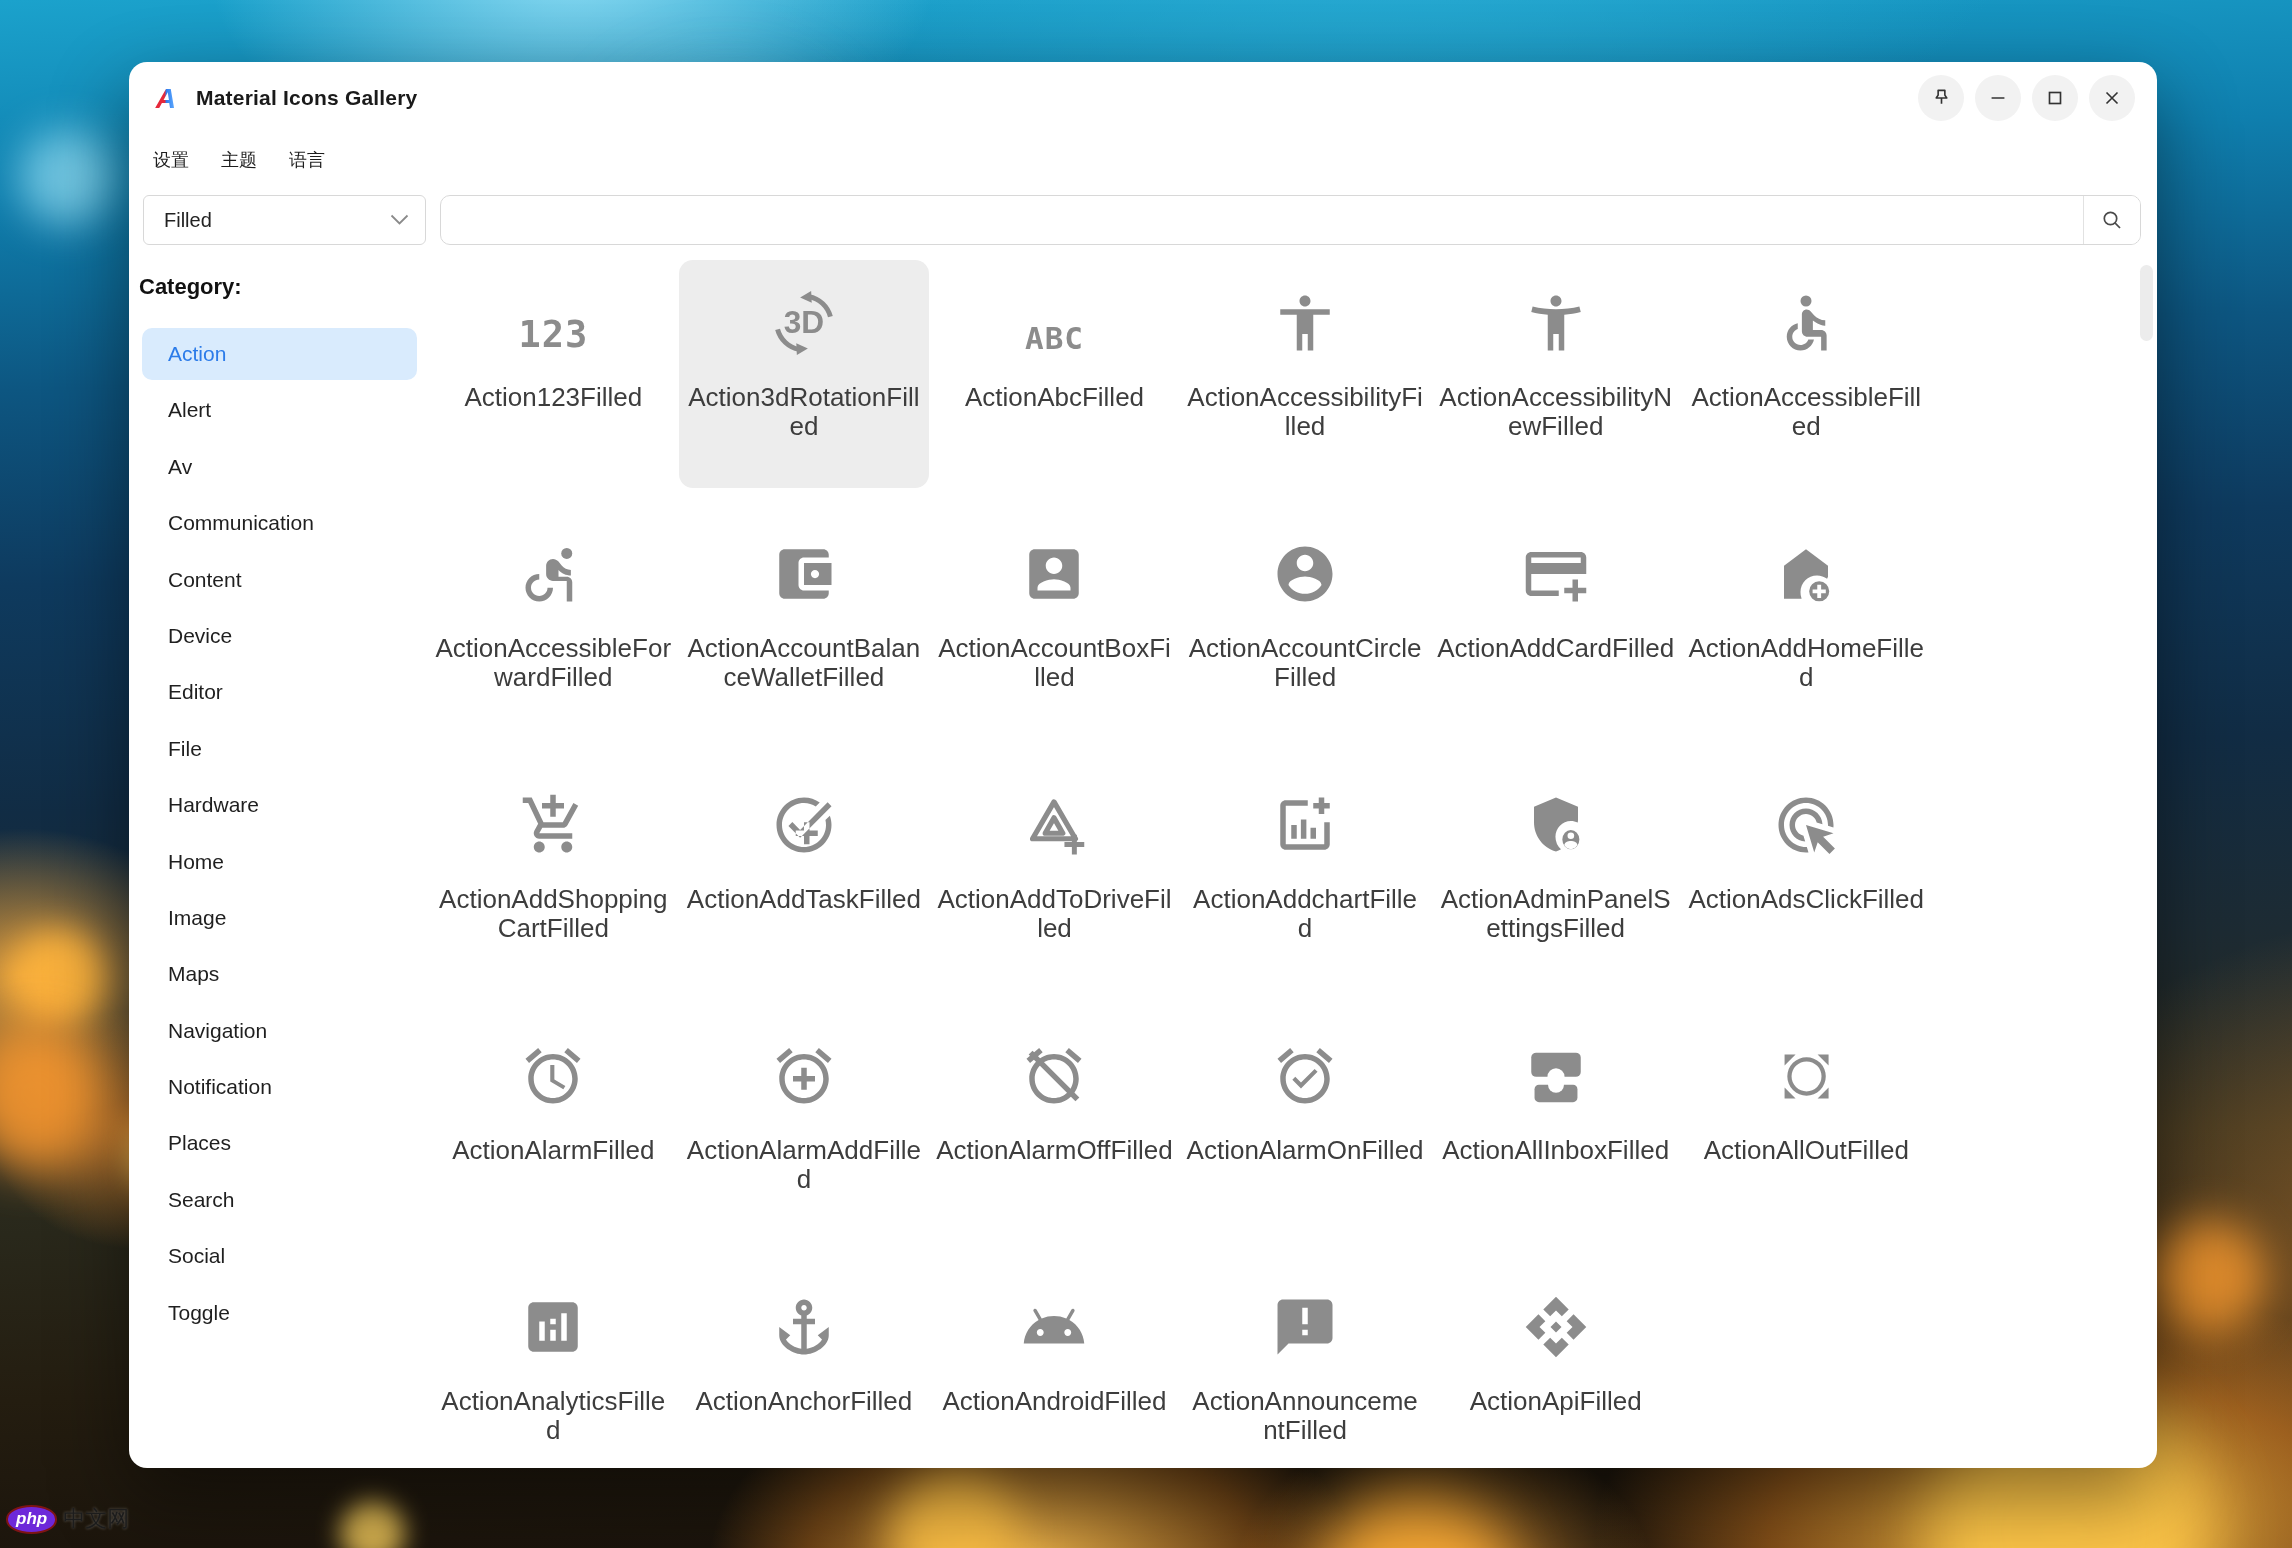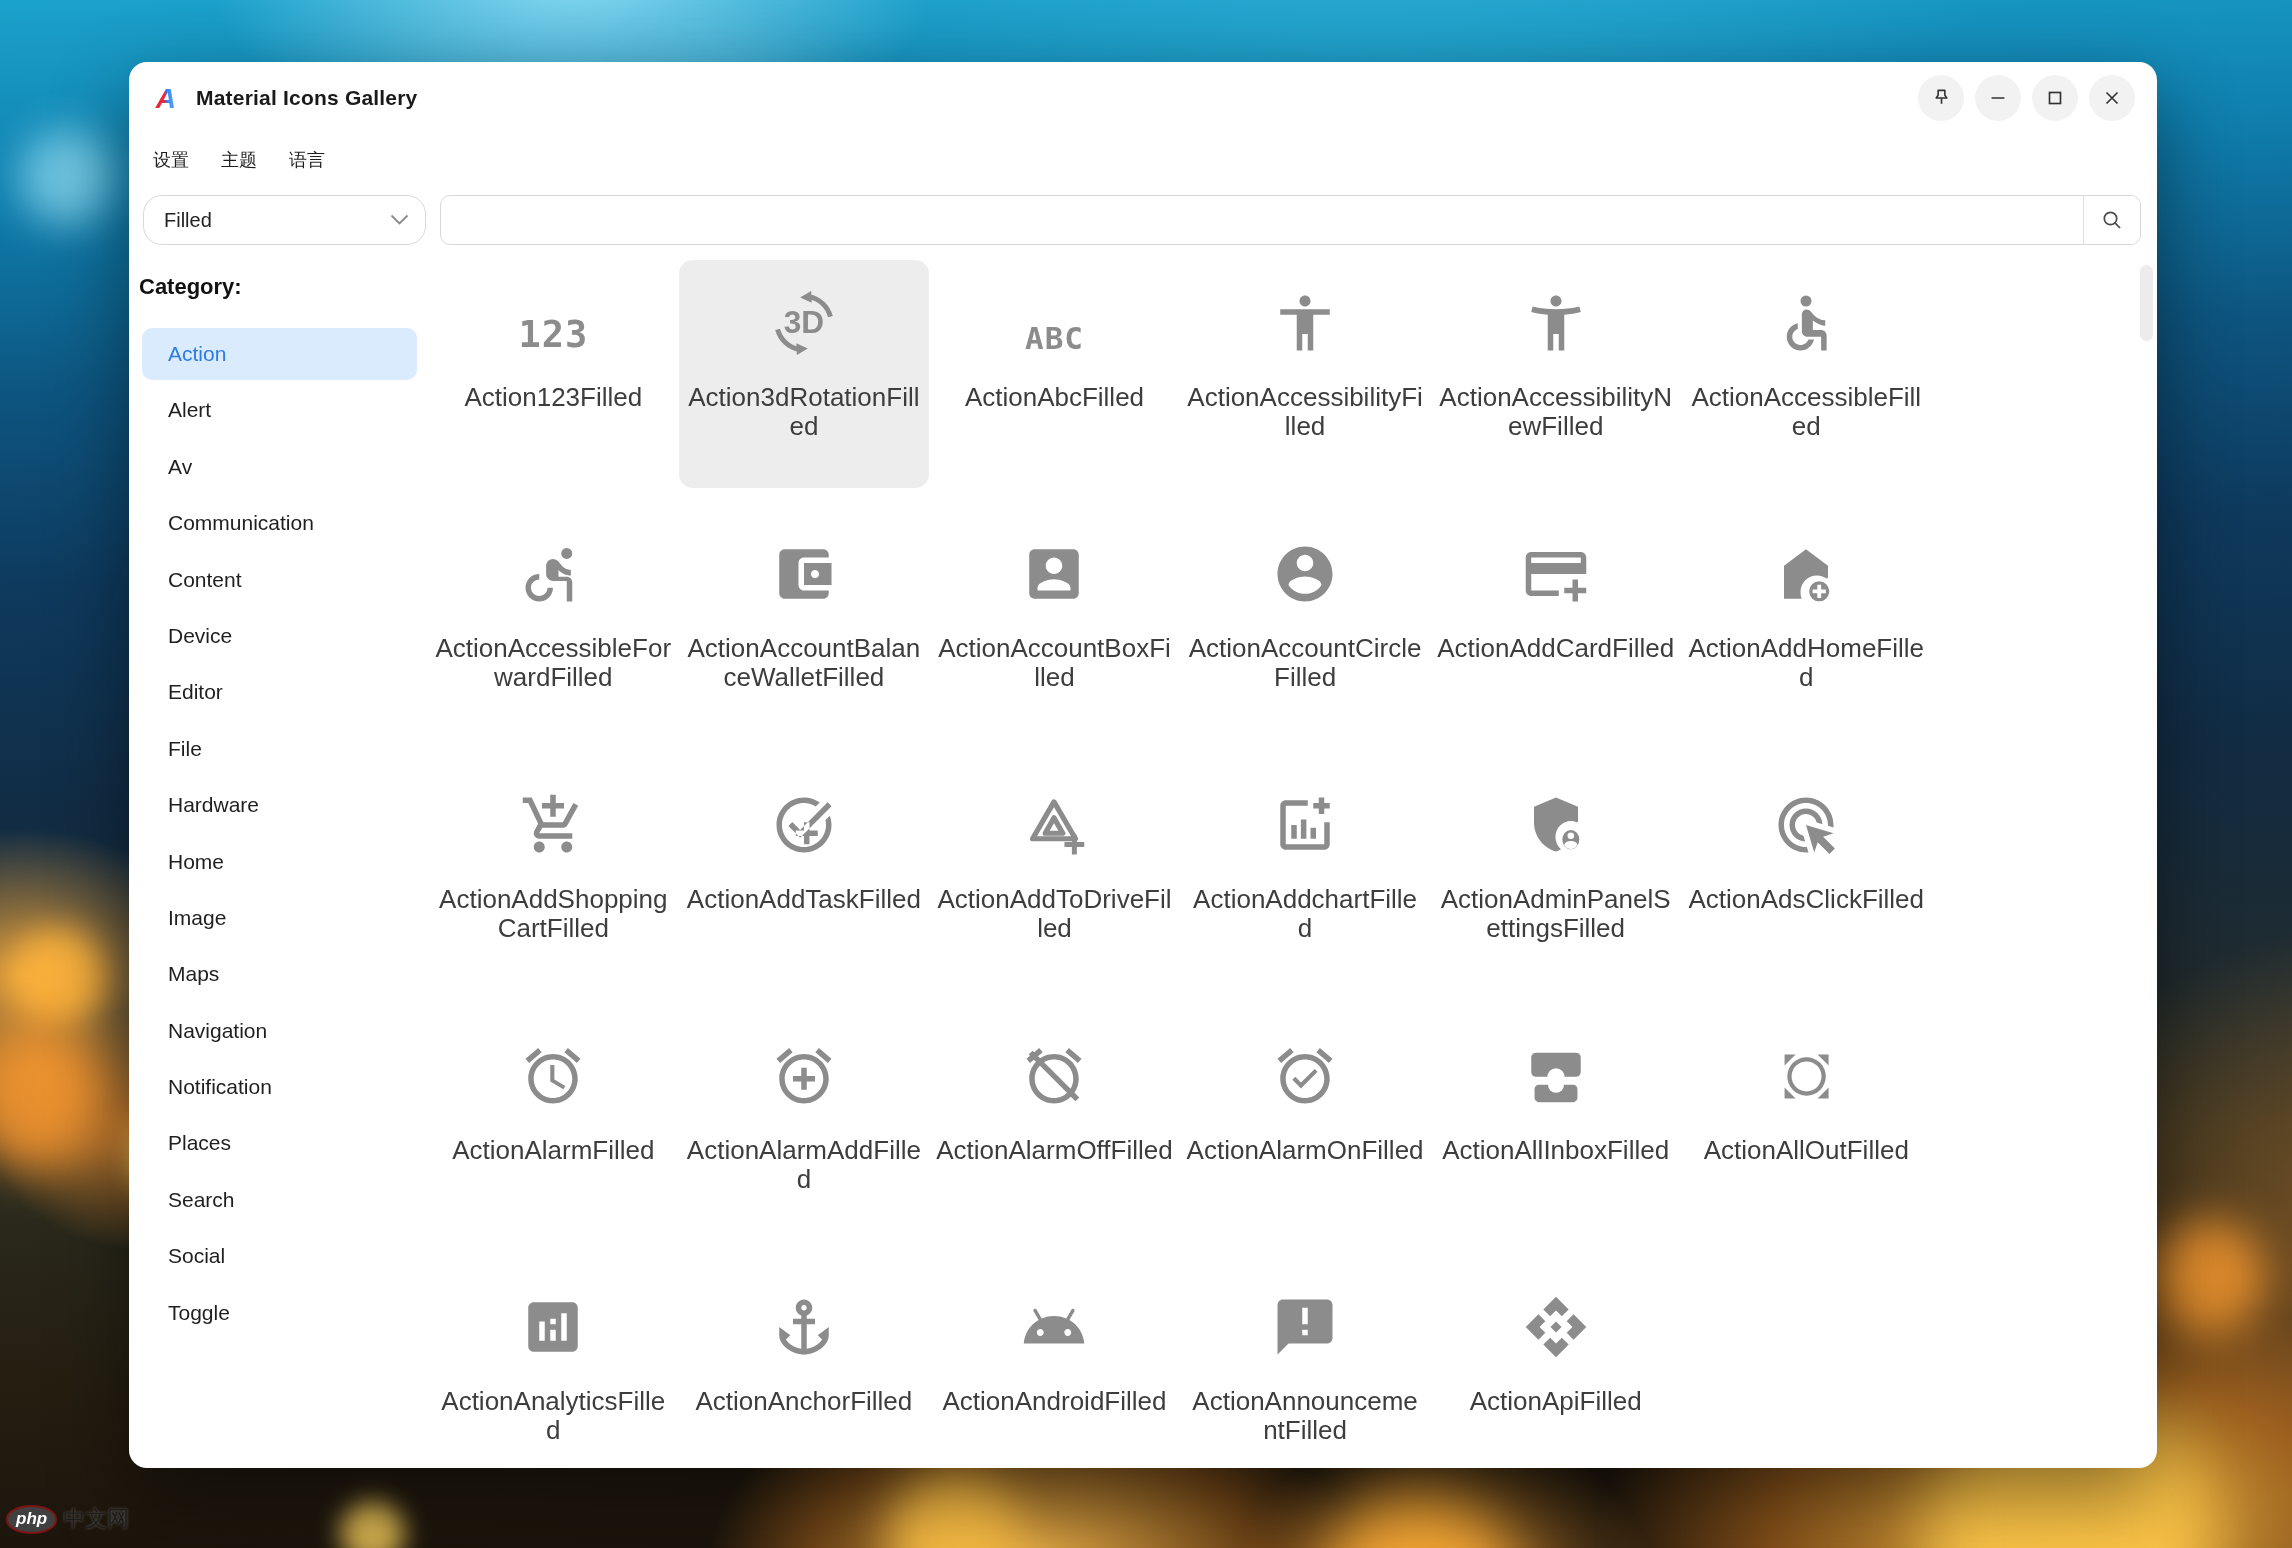--- a/index.html
+++ b/index.html
@@ -33,21 +33,21 @@
   .win-btn {
     width:46px; height:46px; border-radius:50%; background:#f2f2f2;
     display:flex; align-items:center; justify-content:center; border:none; cursor:pointer;
   }
   .menubar { display:flex; gap:32px; padding:6px 0 0 24px; height:46px; align-items:center; }
   .menu-item { font-size:18px; color:#1e1e1e; cursor:pointer; }
 
   .toolbar { position:absolute; left:0; top:133px; width:100%; height:50px; }
   .variant-select {
     position:absolute; left:14px; top:0; width:283px; height:50px;
-    border:1.4px solid #d8d8d8; border-radius:19px; background:#fff;
+    border:1.4px solid #d8d8d8; border-radius:6px; background:#fff;
     display:flex; align-items:center; justify-content:space-between; padding:0 16px 0 20px;
     font-size:20px; color:#222; cursor:pointer;gap:8px;
   }
   .search-wrap {
     position:absolute; left:311px; top:0; width:1701px; height:50px;
     border:1.4px solid #d8d8d8; border-radius:10px; background:#fff;
     display:flex; align-items:stretch; overflow:hidden;
   }
   .search-input { flex:1; border:none; outline:none; font-size:20px; padding:0 16px; color:#222; background:transparent; }
   .search-btn { width:57px; border:none; border-left:1.4px solid #e2e2e2; background:#fff; display:flex; align-items:center; justify-content:center; cursor:pointer; }
@@ -76,21 +76,21 @@
   .t34 { font-size:37px; } .t30 { font-size:31px; }
   .cell-label {
     margin-top:27px; font-size:26px; line-height:29px; color:#3d3d3d;
     text-align:center; max-width:238px; word-break:break-all;
   }
   .scroll-thumb { position:absolute; left:2011px; top:203px; width:13px; height:76px; border-radius:7px; background:#ececec; cursor:pointer; }
 
   
   .watermark { position:absolute; left:6px; top:1504px; display:flex; align-items:center; gap:6px; }
   .wm-logo {
-    background:#404040; color:#fff; font-weight:bold; font-style:italic; font-size:17px;
+    background:#6d28d9; color:#fff; font-weight:bold; font-style:italic; font-size:17px;
     border-radius:50%/48%; padding:2px 8px 3px; border:2px solid #7e1414;
   }
   .wm-text { font-size:22px; font-weight:normal; color:#1c1c1c; text-shadow:0 0 3px rgba(255,255,255,.35); }
 </style>
 </head>
 <body>
 
 <div class="bokeh" style="left:10px;top:930px;width:95px;height:95px;background:#ffb43c;filter:blur(16px);opacity:.9"></div>
 <div class="bokeh" style="left:-40px;top:1020px;width:150px;height:150px;background:#ff9b2f;filter:blur(24px);opacity:.85"></div>
 <div class="bokeh" style="left:130px;top:1120px;width:75px;height:75px;background:#ffcf5a;filter:blur(14px);opacity:.8"></div>

